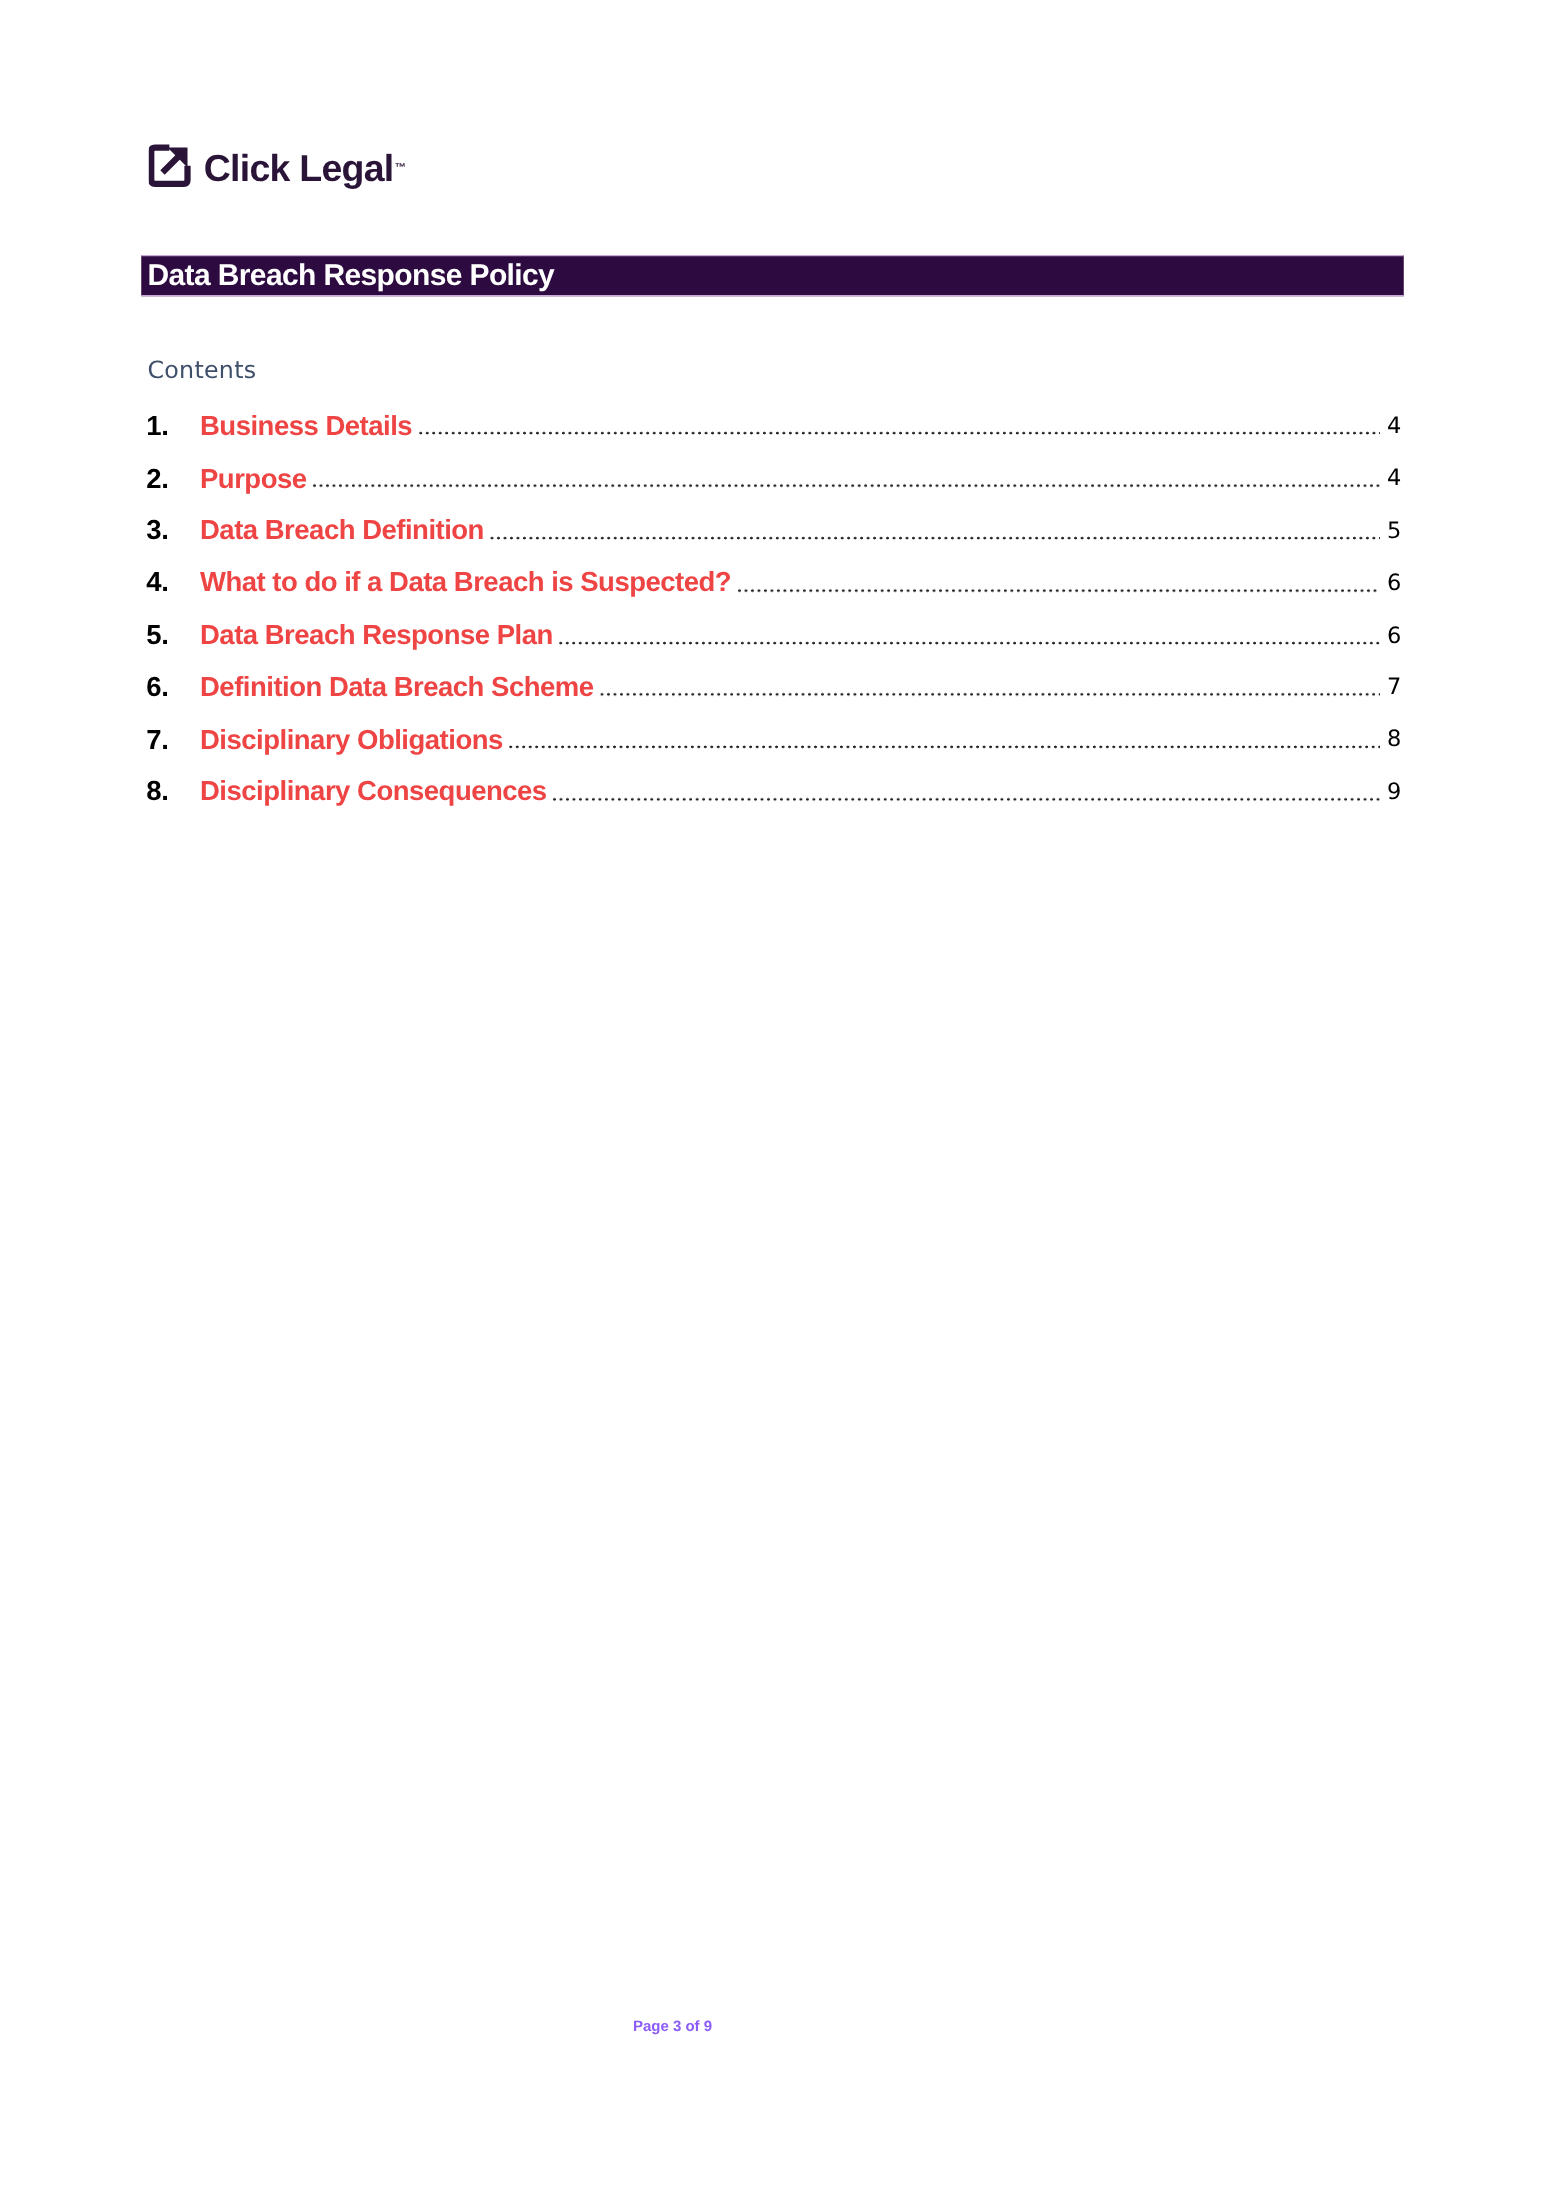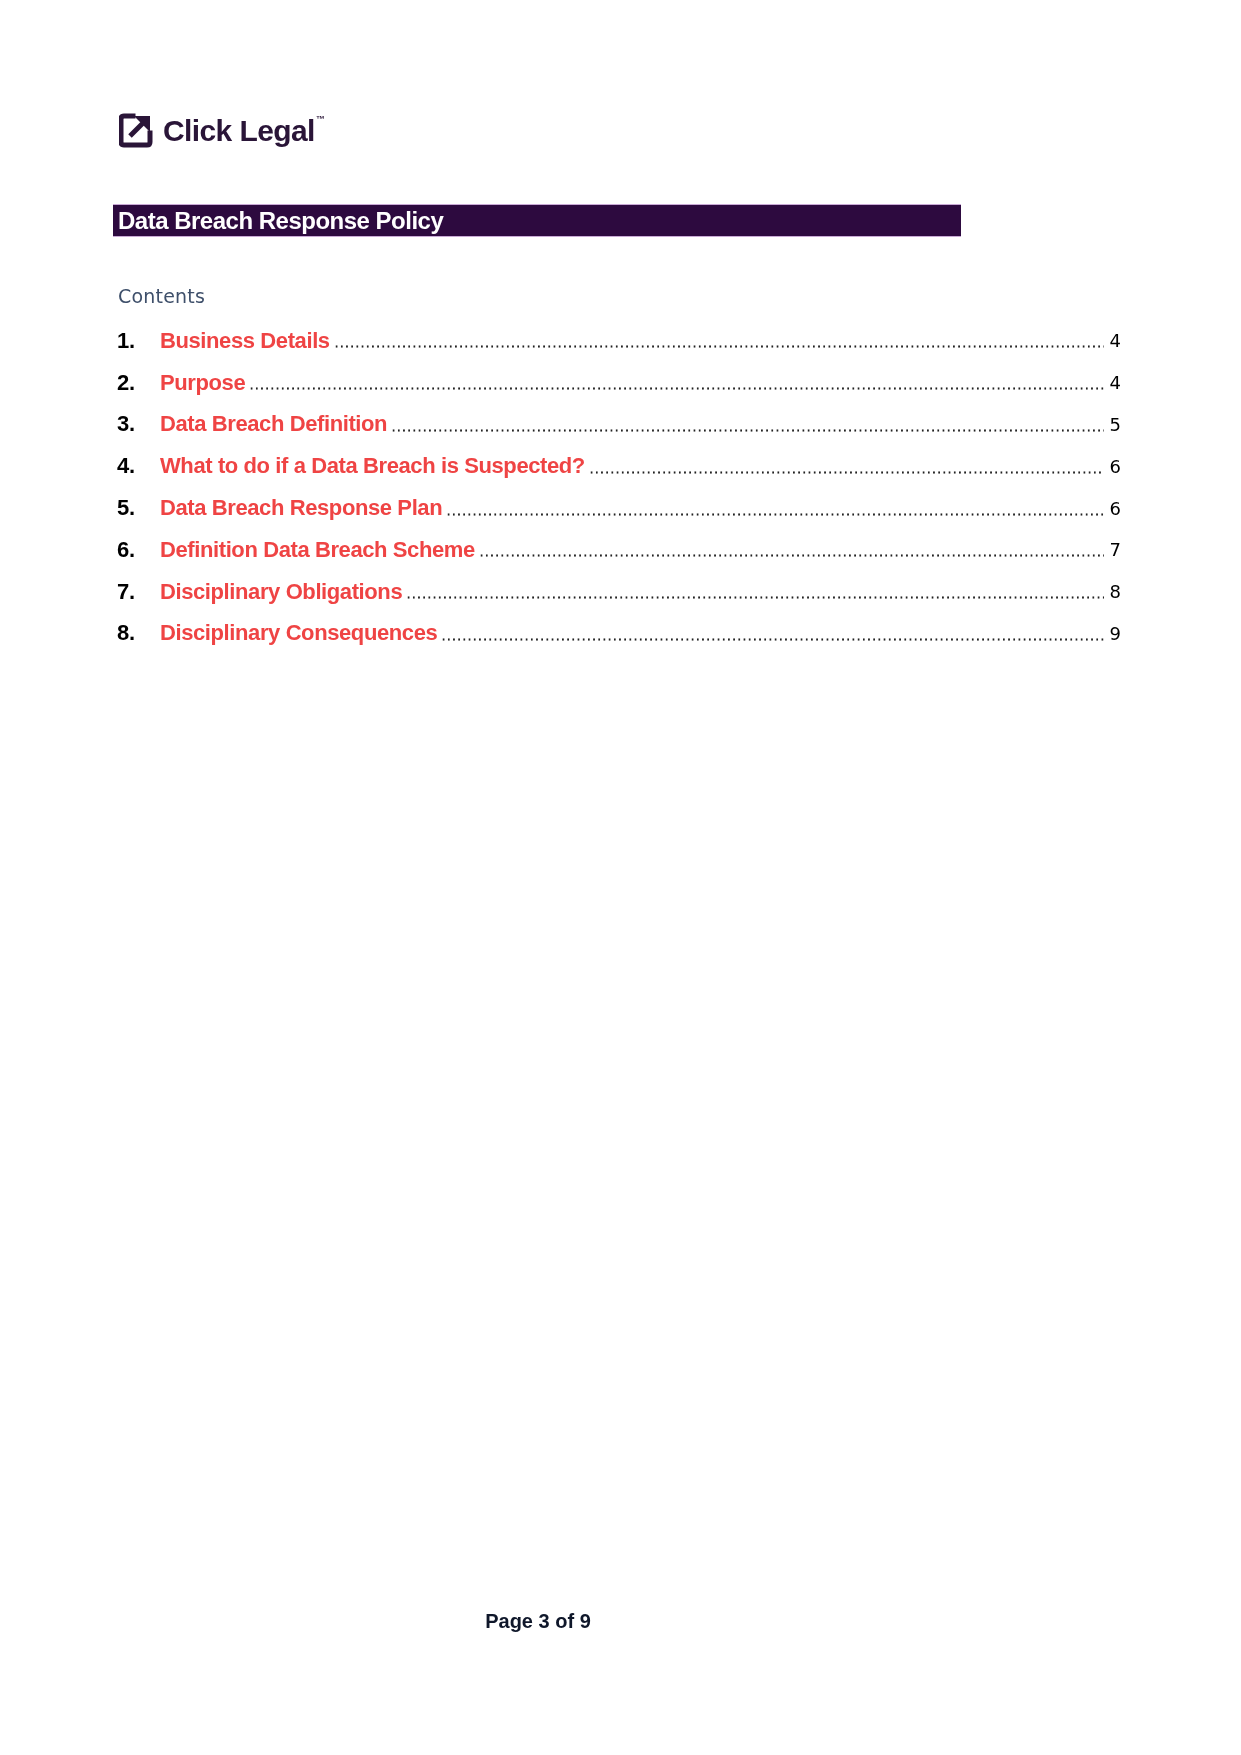--- a/index.html
+++ b/index.html
@@ -13,21 +13,21 @@
       position: relative;
       overflow: hidden;
       font-family: "Liberation Sans", sans-serif;
     }
     .logo {
       position: absolute;
       left: 119px;
       top: 110px;
       height: 40px;
       display: flex;
-      align-items: center;
+      align-items: flex-end;
     }
     .logo-icon {
       width: 34px;
       height: 36px;
       display: block;
     }
     .logo-text {
       margin-left: 10px;
       font-family: "Liberation Sans", sans-serif;
       font-weight: bold;
@@ -43,21 +43,21 @@
       font-weight: bold;
       color: #2a1538;
       position: relative;
       top: -11px;
       margin-left: 1px;
     }
     .title-bar {
       position: absolute;
       left: 113px;
       top: 204px;
-      width: 848px;
+      width: 1010px;
       height: 33px;
       background: #2d0a3f;
       border-top: 1px solid #c9a9d6;
       border-bottom: 1px solid #c9a9d6;
       box-sizing: border-box;
       padding-left: 15px;
     }
     .title-bar-text {
       position: absolute;
       left: 5px;
@@ -132,22 +132,22 @@
       text-align: right;
     }
     .footer {
       position: absolute;
       left: 0;
       width: 1076px;
       top: 1611px;
       text-align: center;
       font-family: "Liberation Sans", sans-serif;
       font-weight: bold;
-      font-size: 20px;
-      color: #0f172a;
+      font-size: 12px;
+      color: #8b5cf6;
       line-height: 20px;
     }
   </style>
 </head>
 <body>
 
 <div class="logo">
   <svg class="logo-icon" viewBox="0 0 34 36" xmlns="http://www.w3.org/2000/svg">
 
     <path d="M14 4 H5 Q2 4 2 7 V30 Q2 33 5 33 H28 Q31 33 31 30 V21" fill="none" stroke="#2a1538" stroke-width="5" stroke-linecap="square"></path>

